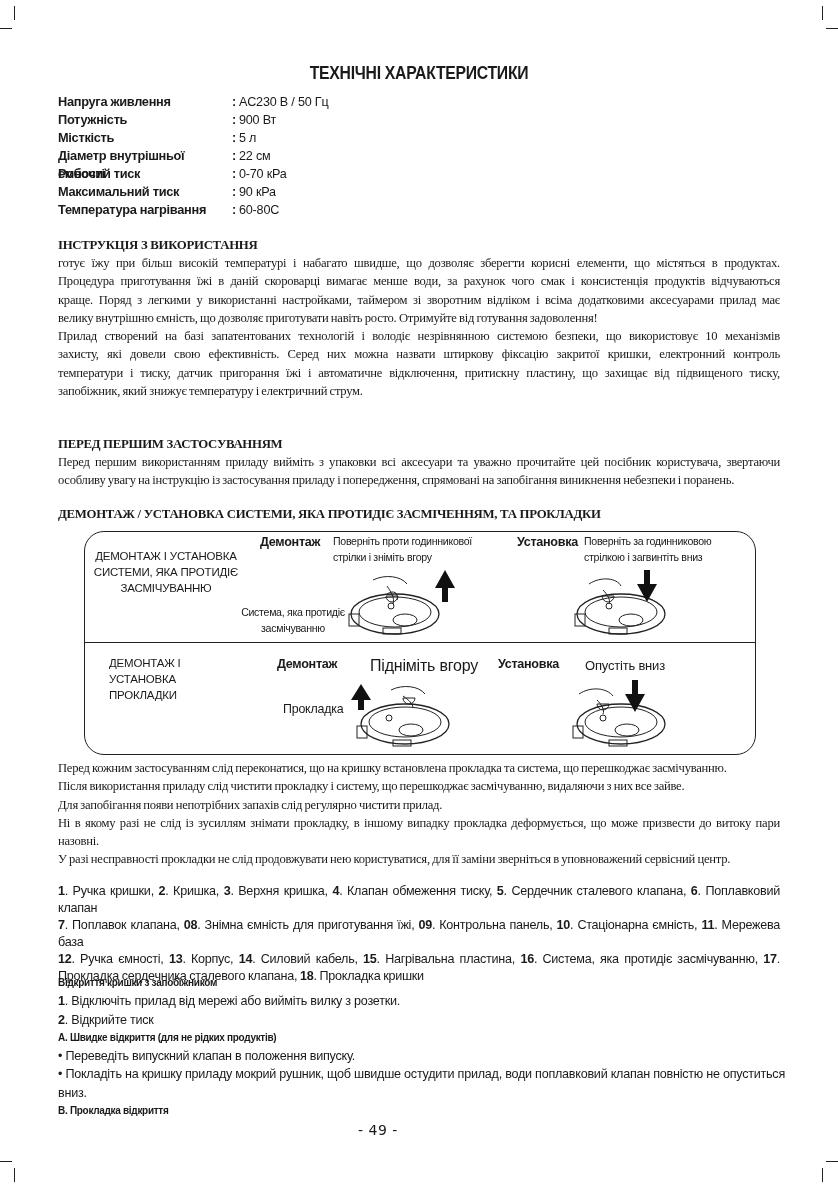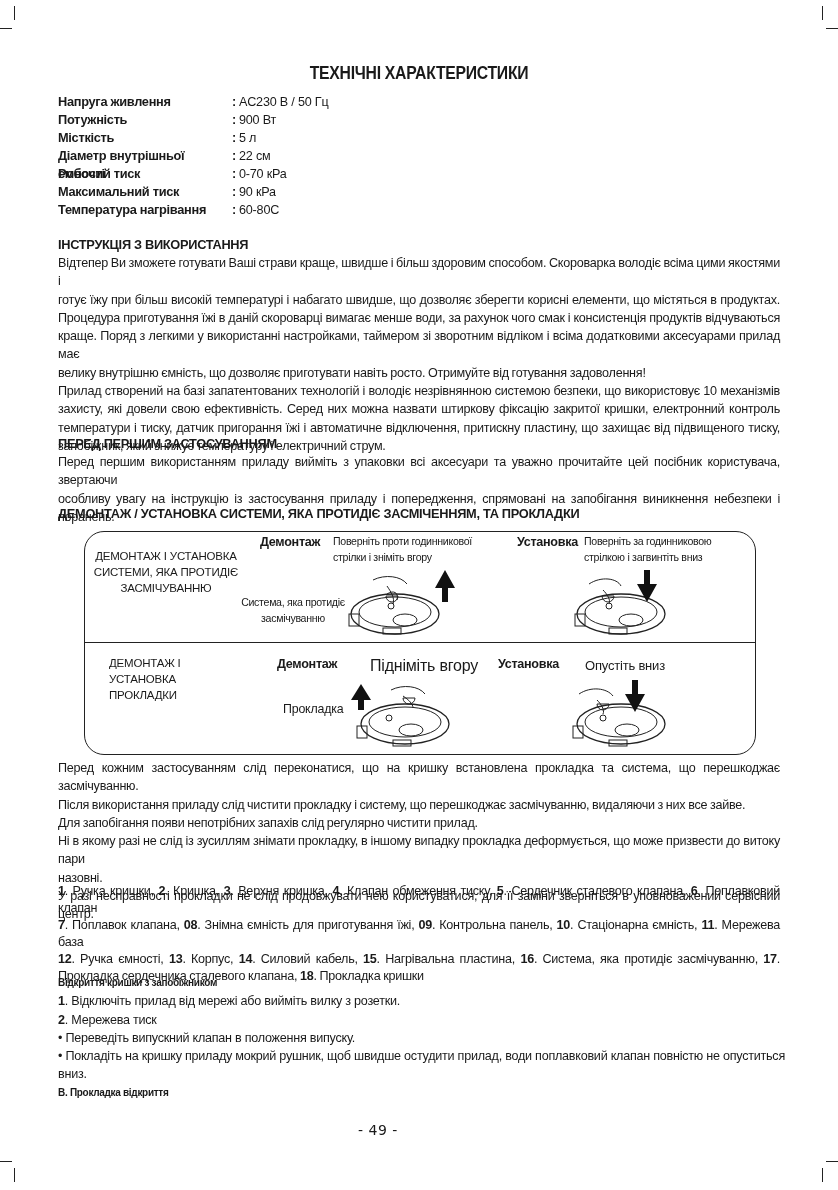--- a/index.html
+++ b/index.html
@@ -21,21 +21,21 @@
       letter-spacing: -0.3px; transform: scaleX(0.9);
     }
 
     .specs { position: absolute; left: 58px; top: 93px; }
     .spec-row { display: flex; height: 18px; line-height: 18px; }
     .spec-label { width: 174px; font-weight: bold; font-size: 12.8px; transform-origin: left; letter-spacing: -0.3px; }
     .spec-value { font-size: 12.6px; letter-spacing: -0.2px; }
     .spec-colon { font-weight: bold; margin-right: 3px; }
 
     .section {
-      position: absolute; left: 58px; width: 722px;
+      position: absolute; left: 58px; width: 722px; font-family: Liberation Serif, serif;
     }
     .heading {
       font-weight: bold; font-size: 12.8px; letter-spacing: -0.3px;
       line-height: 18px;
     }
     .para {
       font-size: 12.6px; line-height: 18.3px; text-align: justify;
       letter-spacing: -0.25px; word-spacing: -0.5px;
     }
     .para .line { display: block; }
@@ -111,21 +111,20 @@
   </div>
   <div class="spec-row">
     <span class="spec-label">Температура нагрівання</span>
     <span class="spec-value"><span class="spec-colon">:</span><span>60-80С</span></span>
   </div>
 </div>
 
 <div class="section" style="top:236px;">
   <div class="heading">ІНСТРУКЦІЯ З ВИКОРИСТАННЯ</div>
   <div class="para">
-    <span class="line just">Відтепер Ви зможете готувати Ваші страви краще, швидше і більш здоровим способом. Скороварка володіє всіма цими якостями і</span>
     <span class="line just">готує їжу при більш високій температурі і набагато швидше, що дозволяє зберегти корисні елементи, що містяться в продуктах.</span>
     <span class="line just">Процедура приготування їжі в даній скороварці вимагає менше води, за рахунок чого смак і консистенція продуктів відчуваються</span>
     <span class="line just">краще. Поряд з легкими у використанні настройками, таймером зі зворотним відліком і всіма додатковими аксесуарами прилад має</span>
     <span class="line">велику внутрішню ємність, що дозволяє приготувати навіть росто. Отримуйте від готування задоволення!</span>
     <span class="line just">Прилад створений на базі запатентованих технологій і володіє незрівнянною системою безпеки, що використовує 10 механізмів</span>
     <span class="line just">захисту, які довели свою ефективність. Серед них можна назвати штиркову фіксацію закритої кришки, електронний контроль</span>
     <span class="line just">температури і тиску, датчик пригорання їжі і автоматичне відключення, притискну пластину, що захищає від підвищеного тиску,</span>
     <span class="line">запобіжник, який знижує температуру і електричний струм.</span>
   </div>
 </div>
@@ -148,21 +147,21 @@
   <div class="box-text center" style="left:6px;top:16px;width:150px;">
     <div>ДЕМОНТАЖ І УСТАНОВКА</div>
     <div>СИСТЕМИ, ЯКА ПРОТИДІЄ</div>
     <div>ЗАСМІЧУВАННЮ</div>
   </div>
   <div class="box-bold" style="left:175px;top:3px;">Демонтаж</div>
   <div class="box-note" style="left:248px;top:1px;">
     <div>Поверніть проти годинникової</div>
     <div>стрілки і зніміть вгору</div>
   </div>
-  <div class="box-note center" style="left:152px;top:62px;width:112px;">
+  <div class="box-note center" style="left:152px;top:72px;width:112px;">
     <div>Система, яка протидіє</div>
     <div>засмічуванню</div>
   </div>
   <svg class="illus" style="left:258px;top:38px;" width="110" height="70" viewBox="0 0 110 70">
     <ellipse cx="52" cy="44" rx="44" ry="20" fill="none" stroke="#222" stroke-width="1.3"></ellipse>
     <ellipse cx="52" cy="42" rx="36" ry="15" fill="none" stroke="#222" stroke-width="1"></ellipse>
     <ellipse cx="62" cy="50" rx="12" ry="6" fill="none" stroke="#222" stroke-width="1"></ellipse>
     <rect x="6" y="44" width="10" height="12" fill="none" stroke="#222" stroke-width="1"></rect>
     <rect x="40" y="58" width="18" height="6" fill="none" stroke="#222" stroke-width="1"></rect>
     <circle cx="48" cy="36" r="3" fill="none" stroke="#222" stroke-width="1"></circle>
@@ -242,19 +241,20 @@
   </div>
 </div>
 
 <div class="numbered-list">
   <div class="para" id="parts-para"><span><b>1</b>. Ручка кришки, </span><span><b>2</b>. Кришка, </span><span><b>3</b>. Верхня кришка, </span><span><b>4</b>. Клапан обмеження тиску, </span><span><b>5</b>. Сердечник сталевого клапана, </span><span><b>6</b>. Поплавковий клапан</span><br><span><b>7</b>. Поплавок клапана, </span><span><b>08</b>. Знімна ємність для приготування їжі, </span><span><b>09</b>. Контрольна панель, </span><span><b>10</b>. Стаціонарна ємність, </span><span><b>11</b>. Мережева база</span><br><span><b>12</b>. Ручка ємності, </span><span><b>13</b>. Корпус, </span><span><b>14</b>. Силовий кабель, </span><span><b>15</b>. Нагрівальна пластина, </span><span><b>16</b>. Система, яка протидіє засмічуванню, </span><span><b>17</b>. Прокладка сердечника сталевого клапана, </span><span><b>18</b>. Прокладка кришки</span></div>
 </div>
 
 <div class="opening">
   <div class="sub">Відкриття кришки з запобіжником</div>
   <div class="row"><b>1</b><span>. Відключіть прилад від мережі або вийміть вилку з розетки.</span></div>
-  <div class="row"><b>2</b><span>. Мережева тиск</span></div>
+  <div class="row"><b>2</b><span>. Відкрийте тиск</span></div>
+  <div class="sub"><span>А</span><span>. Швидке відкриття (для не рідких продуктів)</span></div>
   <div class="row">• Переведіть випускний клапан в положення випуску.</div>
   <div class="row">• Покладіть на кришку приладу мокрий рушник, щоб швидше остудити прилад, води поплавковий клапан повністю не опуститься вниз.</div>
   <div class="sub"><span>В</span><span>. Прокладка відкриття</span></div>
 </div>
 
 <div class="page-number">- 49 -</div>
 
 </body></html>

